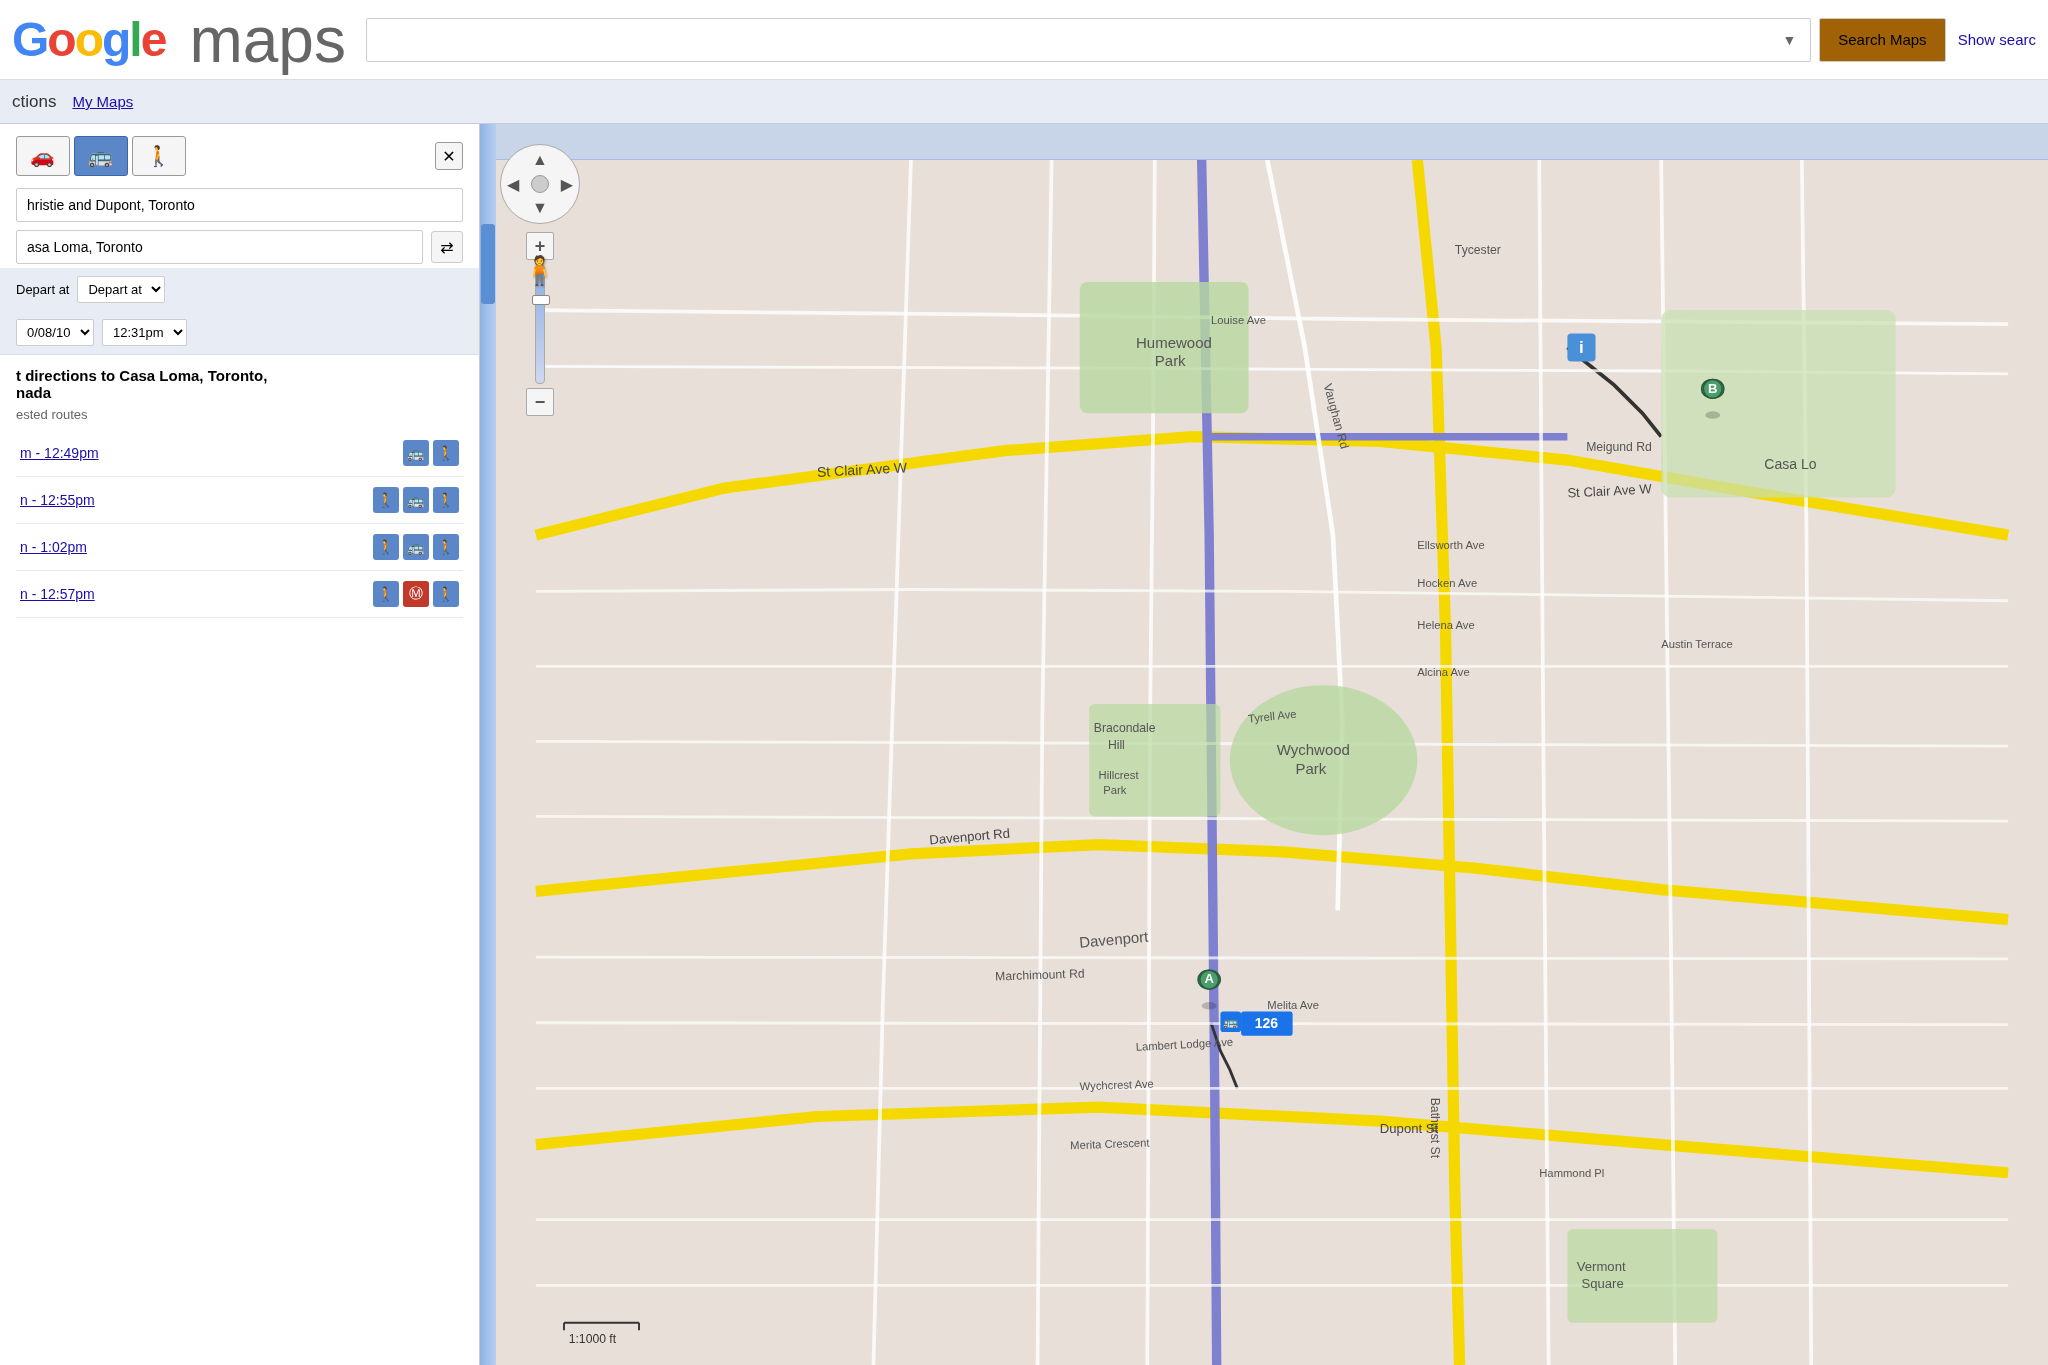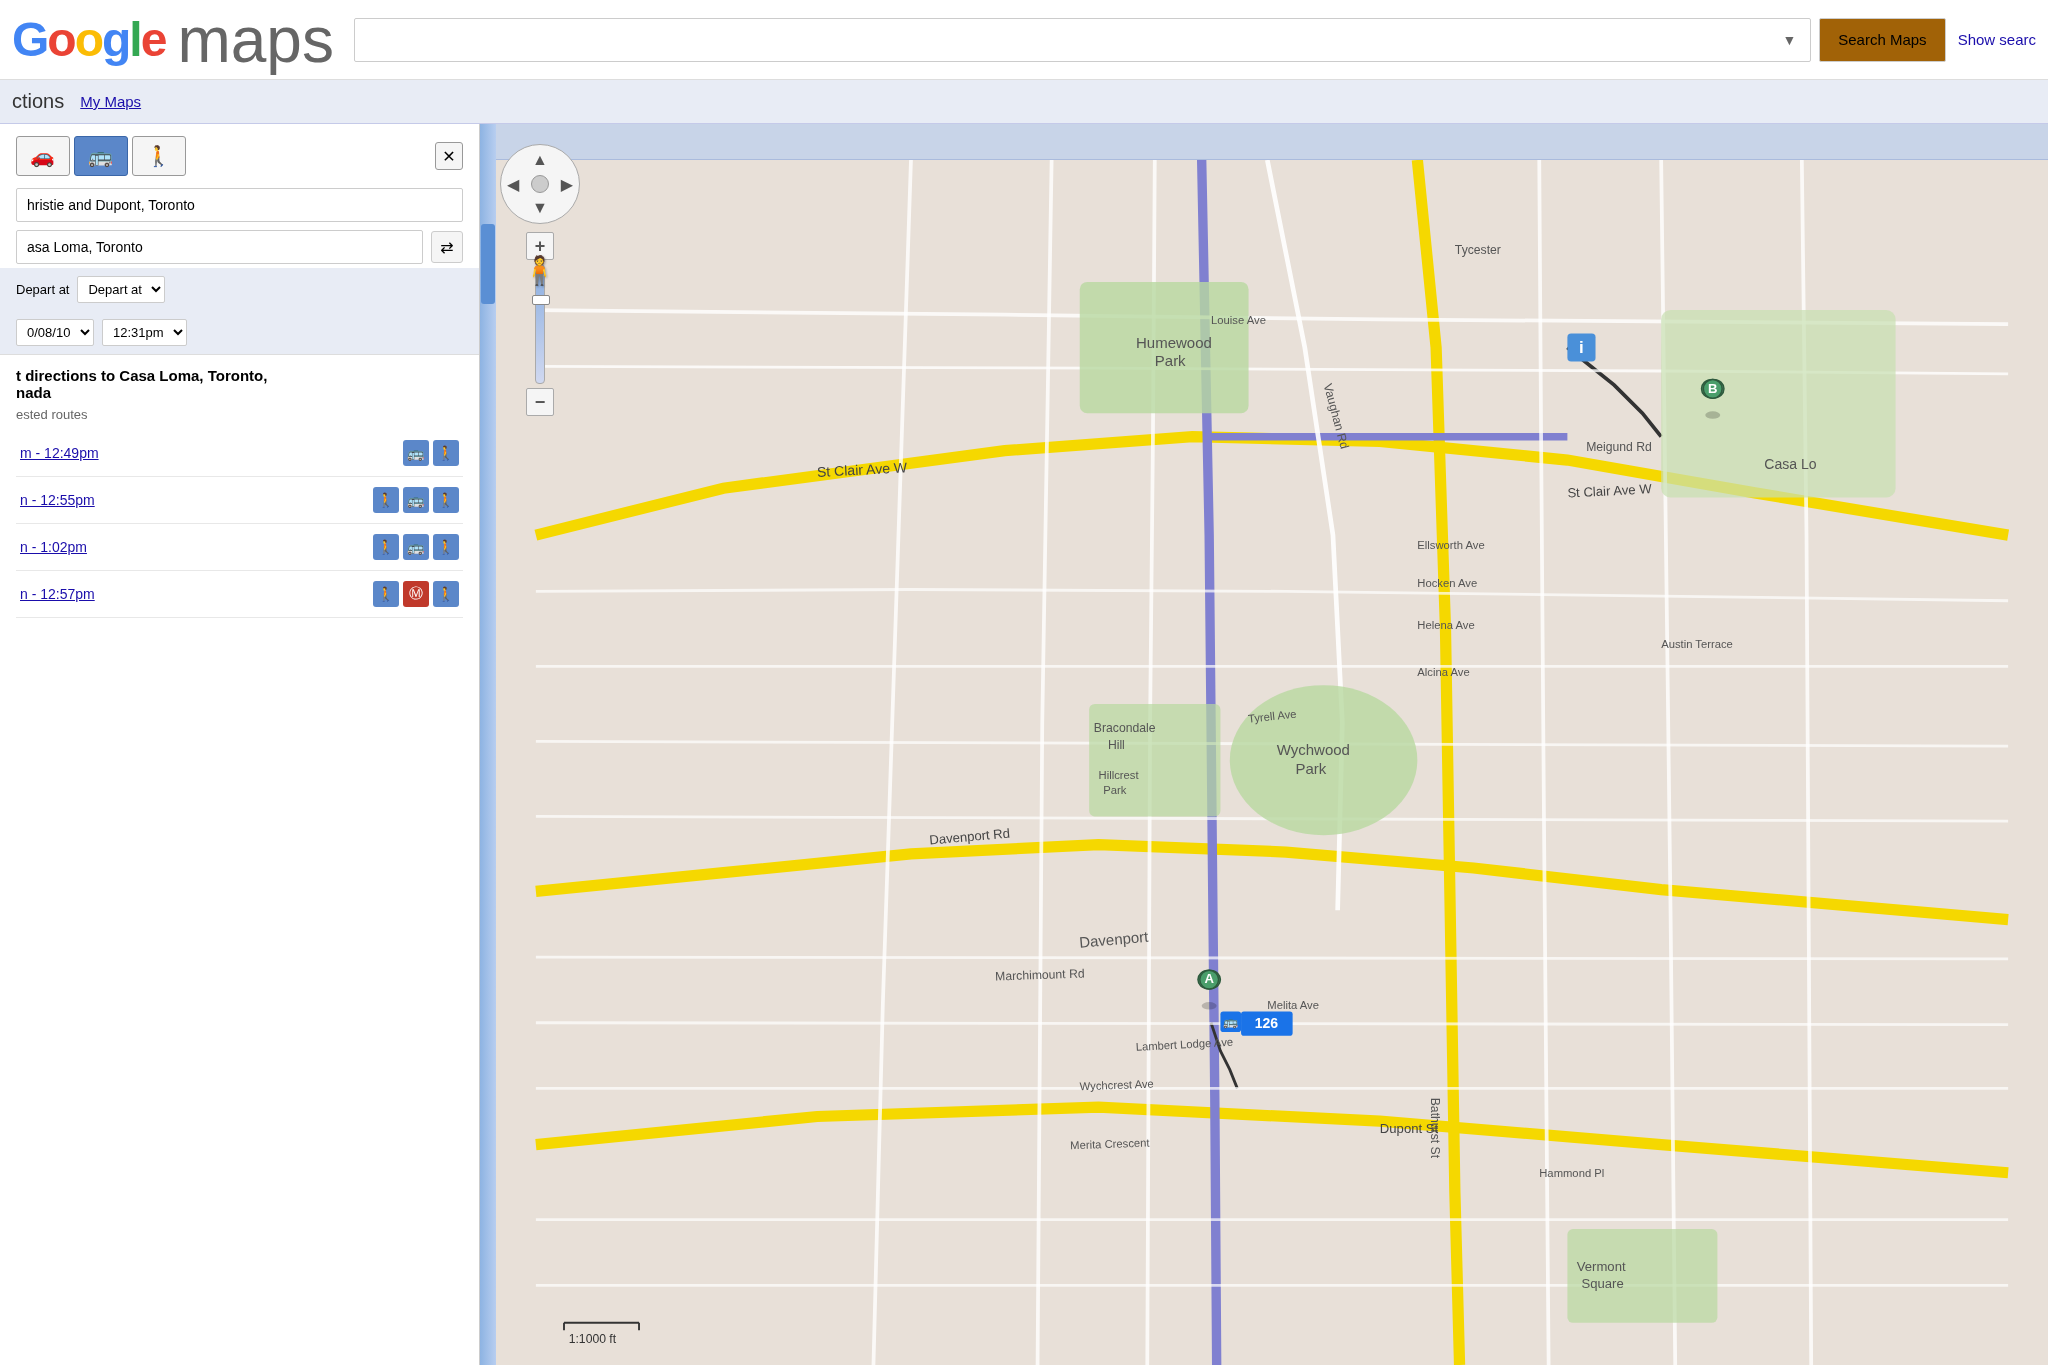--- a/index.html
+++ b/index.html
@@ -11,21 +11,21 @@
       align-items: center;
       padding: 8px 12px;
       background: #fff;
       border-bottom: 1px solid #ddd;
       height: 80px;
     }
     #logo {
       font-size: 48px;
       font-weight: bold;
       letter-spacing: -2px;
-      margin-right: 12px;
+      margin-right: 24px;
     }
     #logo .g { color: #4285f4; }
     #logo .o1 { color: #ea4335; }
     #logo .o2 { color: #fbbc05; }
     #logo .g2 { color: #4285f4; }
     #logo .l { color: #34a853; }
     #logo .e { color: #ea4335; }
     #logo-maps { font-size: 64px; color: #666; font-weight: normal; margin-right: 20px; }
 
     #search-bar {
@@ -73,21 +73,21 @@
     
     #subnav {
       display: flex;
       align-items: center;
       background: #e8ecf5;
       border-bottom: 1px solid #c5cae9;
       padding: 0 12px;
       height: 44px;
     }
     #subnav-directions {
-      font-size: 20px;
+      font-size: 17px;
       color: #333;
       margin-right: 16px;
       cursor: pointer;
     }
     #subnav-mymaps {
       font-size: 15px;
       color: #1a0dab;
       text-decoration: underline;
       cursor: pointer;
     }

